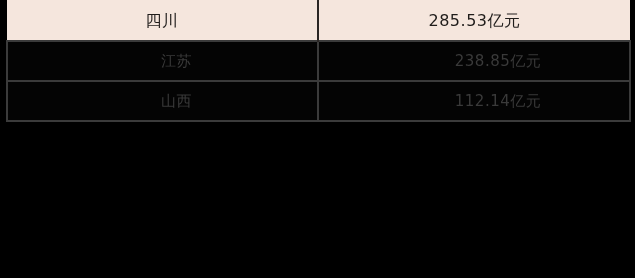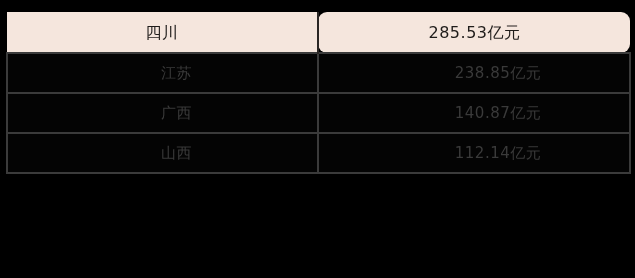--- a/index.html
+++ b/index.html
@@ -14,21 +14,20 @@
     font-family: "DejaVu Sans", "Liberation Sans", sans-serif;
   }
 
   #table-wrap {
     position: absolute;
     left: 0;
     top: 0;
     width: 635px;
     height: 208px;
     background: #000000;
-    margin-top: 12px;
   }
 
   table.rank-table {
     position: absolute;
     left: 6px;
     top: 0;
     width: 623px;
     border-collapse: collapse;
     table-layout: fixed;
   }
@@ -60,21 +59,20 @@
     border-bottom: 0;
     height: 40px;
     font-size: 16px;
   }
   table.rank-table tr.header-row td.cell-region {
     border-left: 0;
     border-right: 2px solid #2a2624;
   }
   table.rank-table tr.header-row td.cell-value {
     border-right: 0;
-    border-radius: 9px;
   }
 
   
   table.rank-table tr.body-row td {
     border-left-color: #3b3b3b;
     border-right-color: #3b3b3b;
     border-top-color: #3b3b3b;
     border-bottom-color: #3b3b3b;
   }
   table.rank-table tr.body-row td.cell-region {
@@ -115,28 +113,20 @@
           <span class="cell-text">江苏</span>
         </td>
         <td class="cell-value">
           <span class="cell-text">238.85亿元</span>
         </td>
       </tr>
 
 
 
 
-      <tr class="body-row">
-        <td class="cell-region">
-          <span class="cell-text">广西</span>
-        </td>
-        <td class="cell-value">
-          <span class="cell-text">140.87亿元</span>
-        </td>
-      </tr>
 
       <tr class="body-row">
         <td class="cell-region">
           <span class="cell-text">山西</span>
         </td>
         <td class="cell-value">
           <span class="cell-text">112.14亿元</span>
         </td>
       </tr>
     </tbody>

